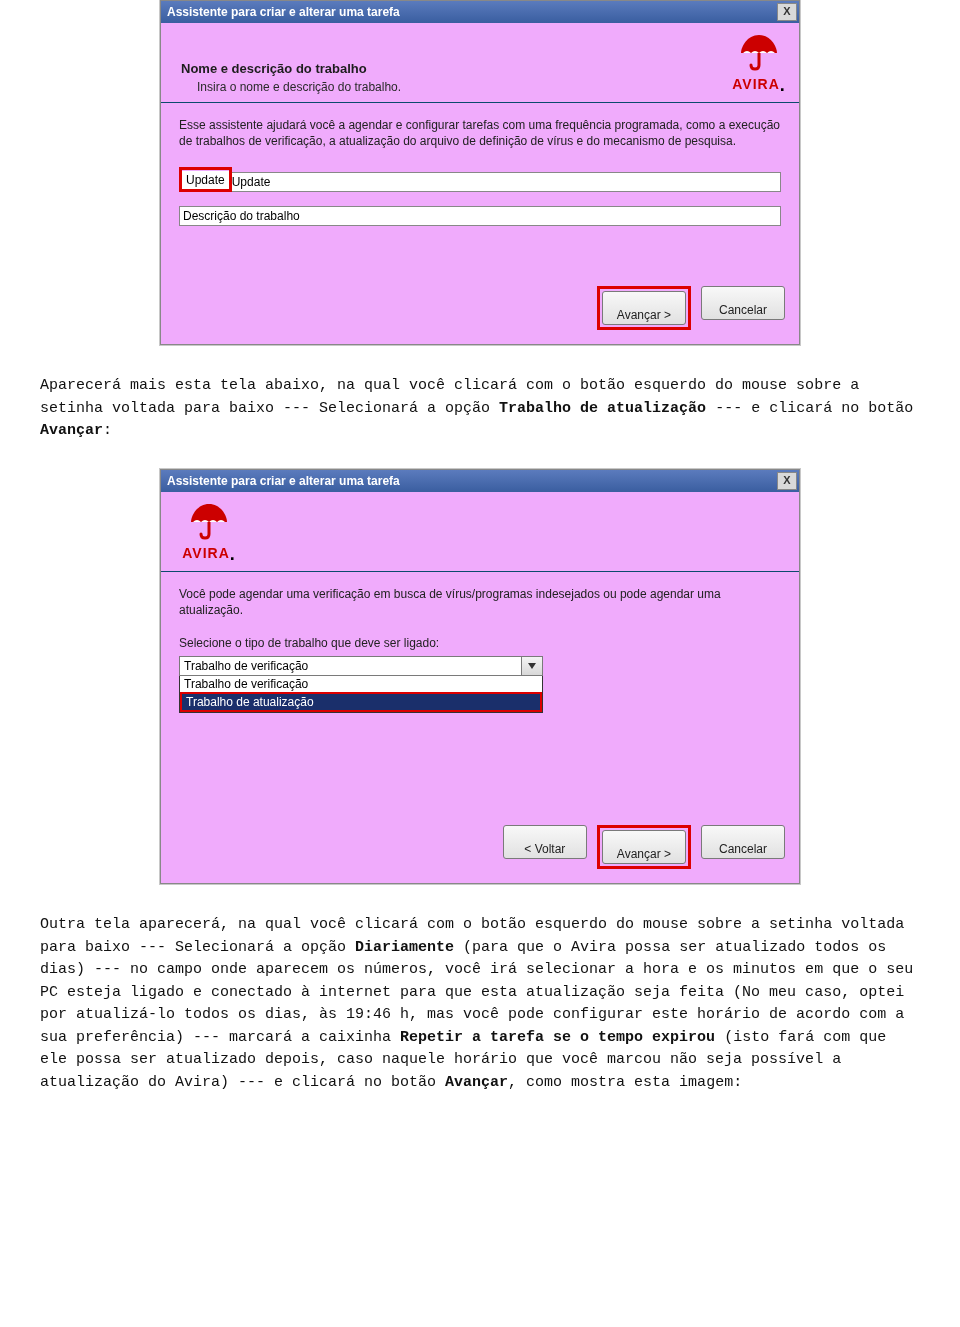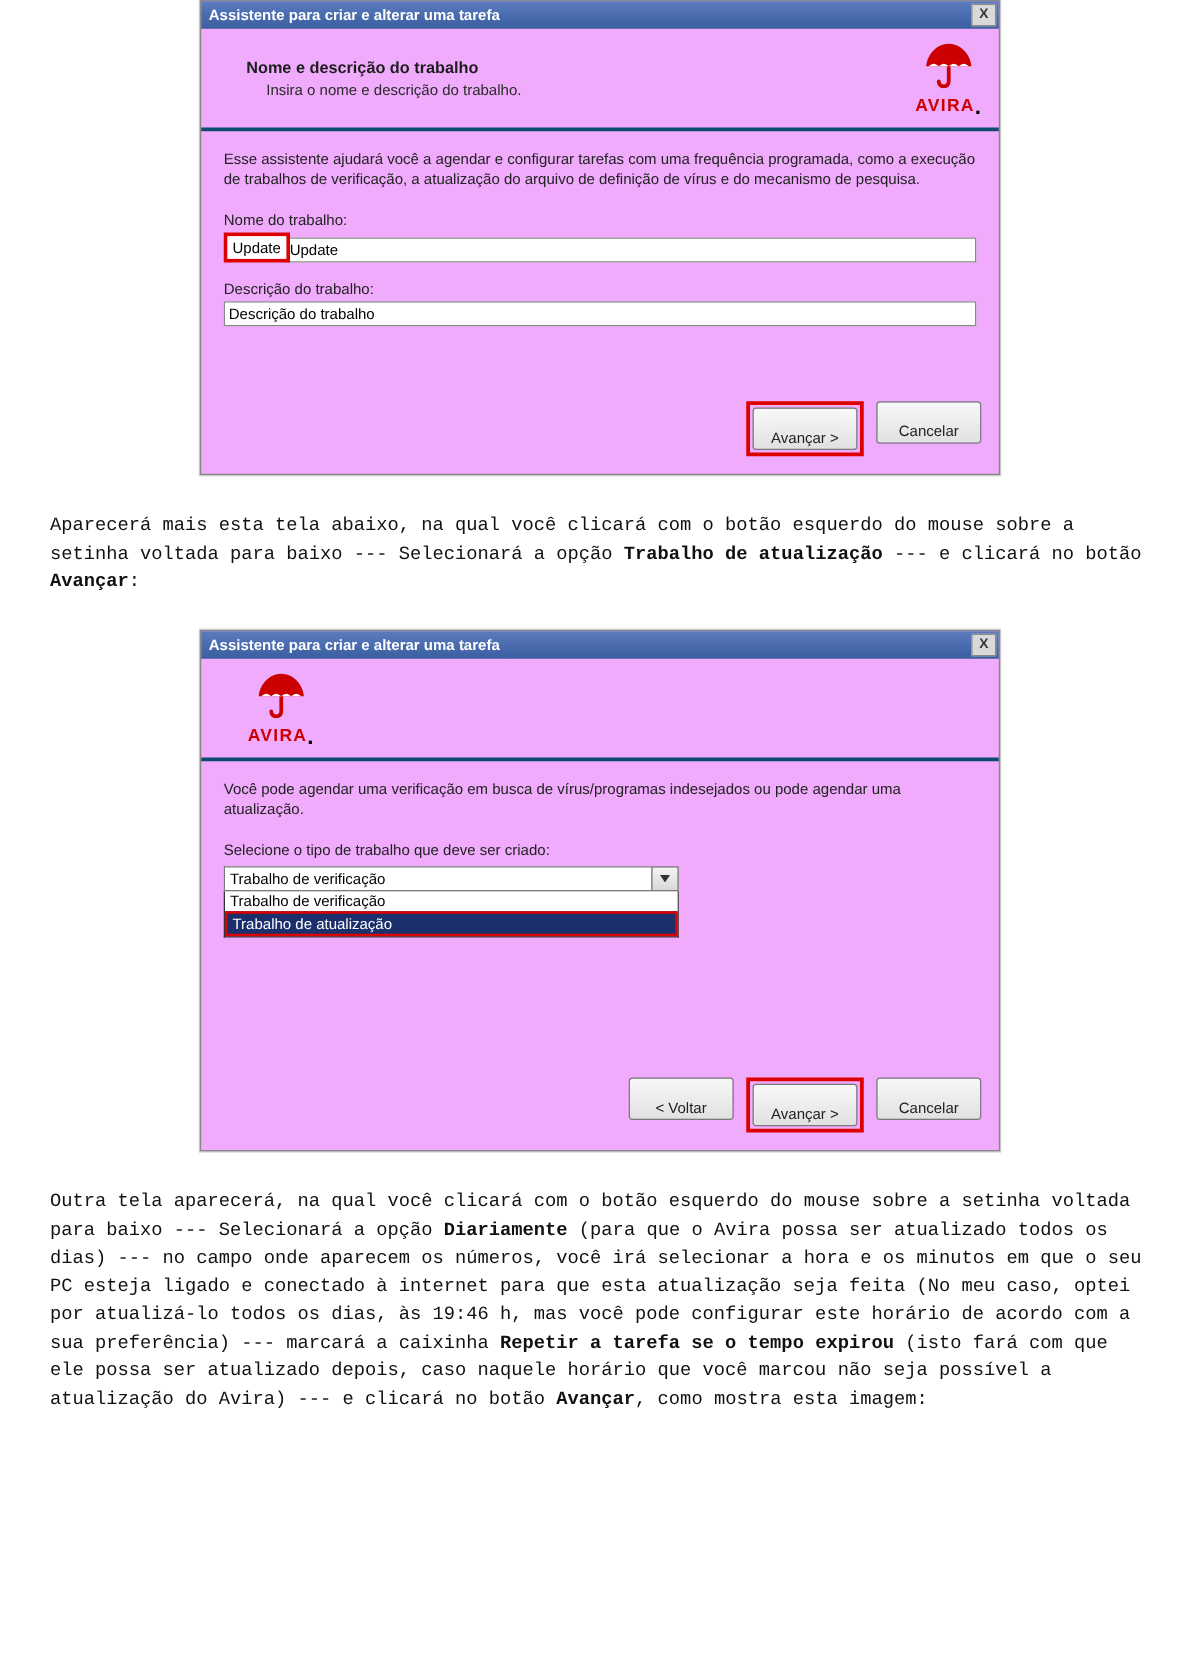--- a/index.html
+++ b/index.html
@@ -1,21 +1,21 @@
 <!DOCTYPE html>
 <html><head>
 <meta charset="utf-8">
 <style>
 html,body{margin:0;padding:0;background:#fff;font-family:Tahoma,Verdana,Arial,sans-serif}
 .page{width:960px;margin:0 auto;background:#fff;padding-bottom:40px}
 .dialog{width:638px;margin:0 auto;border:1px solid #888;background:#f0abfc;box-shadow:0 0 0 1px #c8c8c8}
 .titlebar{background:linear-gradient(#5b7bbd,#3a5ea0);color:#fff;display:flex;align-items:center;height:22px;padding:0 2px 0 6px;font-size:12px;font-weight:bold}
 .titlebar-text{flex:1}
 .close-btn{width:18px;height:16px;background:#d9d9d9;border:1px solid #888;color:#333;font-size:11px;line-height:14px;text-align:center;cursor:pointer;font-family:Arial}
-.header-band{display:flex;align-items:center;padding:8px 12px 8px 36px;border-bottom:3px solid #0c4a6e}
+.header-band{display:flex;align-items:flex-end;padding:8px 12px 8px 20px;border-bottom:1px solid #0c4a6e}
 .header-text{flex:1}
 .header-title{font-size:13px;font-weight:bold;color:#1d1d1d;margin-bottom:4px}
 .header-sub{font-size:12px;color:#2a2a2a;margin-left:16px}
 .avira-logo{width:56px;text-align:center}
 .avira-logo svg{display:block;margin:0 auto}
 .avira-brand{color:#c00;font-weight:bold;font-size:14px;letter-spacing:1px;margin-top:2px}
 .dot{color:#000;font-size:18px;font-weight:bold;position:relative;top:2px}
 .body-area{padding:14px 18px 10px 18px}
 .intro{font-size:12px;color:#222;line-height:1.35;margin-bottom:18px}
 .field-label{font-size:12px;color:#222;margin-bottom:3px}
@@ -59,29 +59,27 @@
           <path d="M22 22 L22 34 Q22 38 18 38 Q14 38 14 34" stroke="#c00" stroke-width="3" fill="none" stroke-linecap="round"></path>
           <path d="M6 22 Q10 18 14 22 Q18 18 22 22 Q26 18 30 22 Q34 18 38 22" fill="#fff"></path>
         </svg>
         <div class="avira-brand"><span>AVIRA</span><span class="dot">.</span></div>
       </div>
     </div>
     <div class="body-area">
       <div class="intro">Esse assistente ajudará você a agendar e configurar tarefas com uma frequência programada, como a execução de trabalhos de verificação, a atualização do arquivo de definição de vírus e do mecanismo de pesquisa.</div>
 
       <div class="name-row">
-        <div class="field-label">Nome do trabalho:</div>
         <div style="display:flex;align-items:flex-end">
           <span class="hl-red" style="margin-right:-3px;z-index:2;position:relative"><span style="display:inline-block;padding:2px 4px;font-size:12px;background:#fff">Update</span></span>
           <input class="text-input" style="flex: 1 1 0%; margin-left: -1px;" type="text" value="Update">
         </div>
       </div>
 
       <div class="desc-row">
-        <div class="field-label">Descrição do trabalho:</div>
         <input class="text-input" type="text" value="Descrição do trabalho" style="">
       </div>
       <div class="invisible-spacer"></div>
     </div>
     <div class="btn-footer">
       <span class="btn-hl">
         <button class="win-btn">Avançar &gt;</button>
       </span>
       <button class="win-btn">Cancelar</button>
     </div>
@@ -102,21 +100,21 @@
           <path d="M22 4 C10 4 4 16 4 22 L40 22 C40 16 34 4 22 4 Z" fill="#c00"></path>
           <path d="M22 22 L22 34 Q22 38 18 38 Q14 38 14 34" stroke="#c00" stroke-width="3" fill="none" stroke-linecap="round"></path>
           <path d="M6 22 Q10 18 14 22 Q18 18 22 22 Q26 18 30 22 Q34 18 38 22" fill="#fff"></path>
         </svg>
         <div class="avira-brand"><span>AVIRA</span><span class="dot">.</span></div>
       </div>
     </div>
     <div class="body-area">
       <div class="intro">Você pode agendar uma verificação em busca de vírus/programas indesejados ou pode agendar uma atualização.</div>
 
-      <div class="field-label" style="margin-top:18px">Selecione o tipo de trabalho que deve ser criado:</div>
+      <div class="field-label" style="margin-top:18px">Selecione o tipo de trabalho que deve ser ligado:</div>
 
       <div class="combo-wrap">
         <div class="combo-top">
           <div class="combo-text">Trabalho de verificação</div>
           <div class="combo-btn">
             <svg width="8" height="6" viewBox="0 0 8 6">
                 <path d="M0 0 L8 0 L4 6 Z" fill="#333"></path>
               </svg>
           </div>
         </div>

